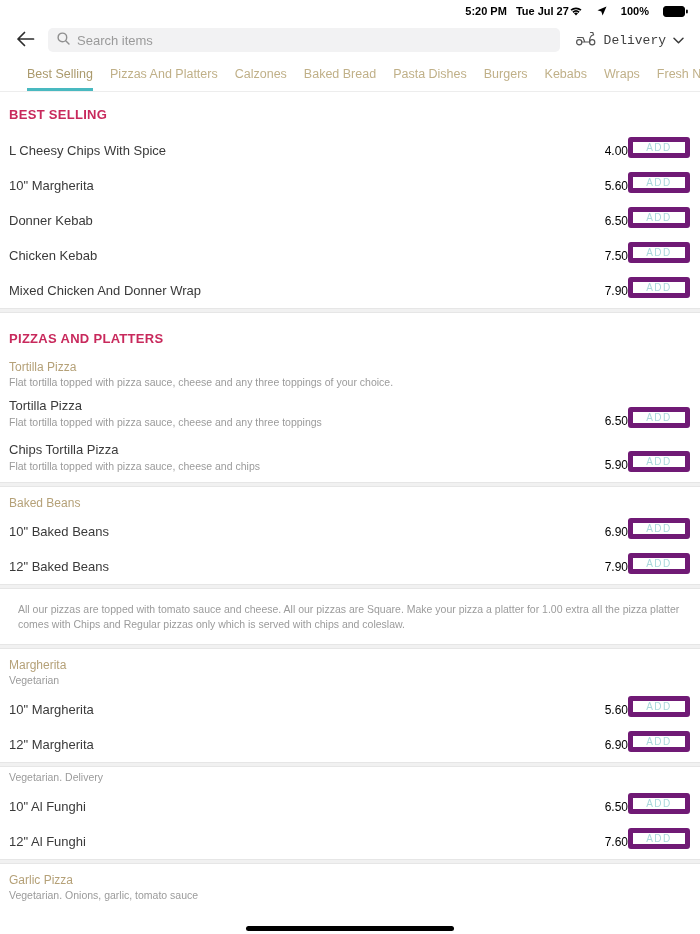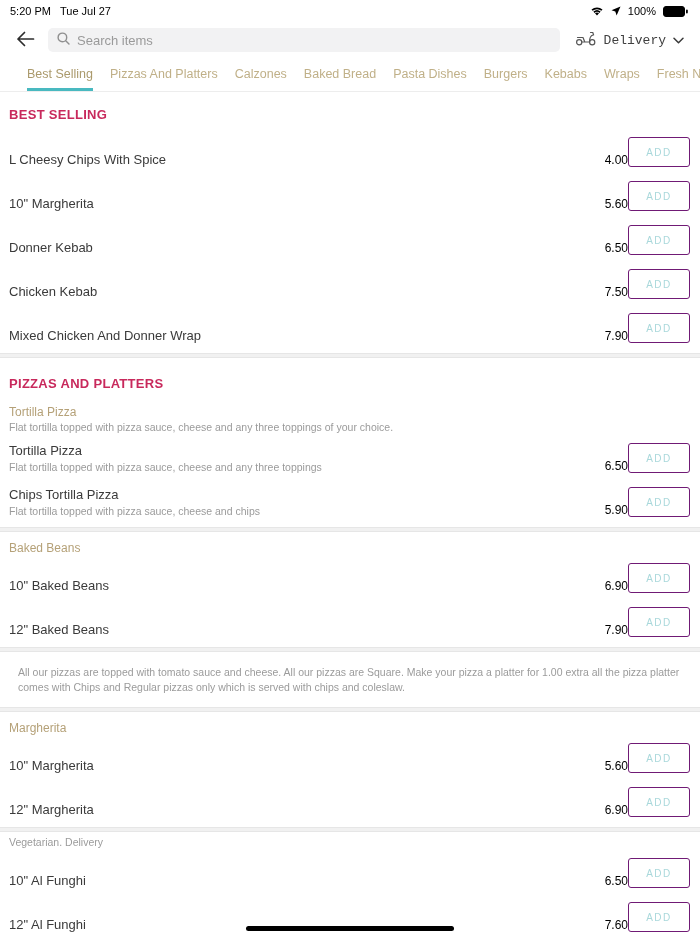--- a/index.html
+++ b/index.html
@@ -1,24 +1,24 @@
 <!DOCTYPE html>
 <html><head>
 <meta charset="utf-8">
 <style>
   * { margin:0; padding:0; box-sizing:border-box; }
   html,body { width:700px; height:934px; background:#fff; overflow:hidden;
     font-family:"Liberation Sans","DejaVu Sans",sans-serif; }
   .screen { position:relative; width:700px; height:934px; background:#fff; overflow:hidden; }
 
   
-  .status-bar { height:20px; display:flex; justify-content:space-between; align-items:center;
-    padding:2px 12px 0 10px; font-size:11px; font-weight:normal; color:#000; }
+  .status-bar { height:20px; display:flex; justify-content:flex-end; align-items:center;
+    padding:2px 12px 0 10px; font-size:11px; font-weight:bold; color:#000; }
   .status-left { display:flex; gap:9px; }
-  .status-right { display:flex; align-items:center; gap:7px; }
+  .status-right { display:flex; align-items:center; gap:14px; }
   .status-right svg { display:block; }
 
   
   .nav-bar { height:38px; display:flex; align-items:center; padding:2px 14px 0 16px; gap:13px; }
   .back-btn { background:none; border:none; cursor:pointer; display:flex; align-items:center; }
   .search-box { flex:1; display:flex; align-items:center; gap:7px; background:#f2f2f3;
     border-radius:5px; height:24px; padding:0 9px;justify-content:flex-end; }
   .search-box input { border:none; background:transparent; outline:none; flex:1;
     font-size:13px; color:#555; font-family:inherit; }
   .search-box input::placeholder { color:#9a9a9a; }
@@ -36,21 +36,21 @@
   .section-title { color:#c8295c; font-size:13px; font-weight:bold; letter-spacing:.3px;
     padding:15px 9px 8px 9px; }
   .group { padding:0 10px 0 9px; }
   .subheader { color:#b5a178; font-size:12px; padding:6px 0 1px 0; }
   .subdesc { color:#9b9b9b; font-size:10.5px; padding:1px 0 2px 0; line-height:13px; }
   .item-row { display:flex; align-items:flex-end; padding:7px 0; }
   .item-main { flex:1; min-width:0; }
   .item-name { font-size:13px; color:#3a3a3a; line-height:15px; }
   .item-desc { font-size:10.5px; color:#9b9b9b; line-height:12px; margin-top:3px; }
   .item-price { font-size:12px; color:#000000; flex:0 0 auto; }
-  .add-btn { flex:0 0 auto; width:62px; height:30px; background:#fff; border:1px solid #701a75;
+  .add-btn { flex:0 0 auto; width:62px; height:21px; background:#fff; border:5px solid #701a75;
     border-radius:3px; color:#a9d8db; font-size:10px; letter-spacing:1.5px; cursor:pointer;
     font-family:inherit; }
   .divider { height:5px; background:#f1f1f1; border-top:1px solid #e6e6e6;
     border-bottom:1px solid #e6e6e6; margin:3px 0; }
   .note { font-size:10.5px; color:#9b9b9b; line-height:15px; padding:10px 9px 9px 9px; }
 
   .home-indicator { position:absolute; left:50%; transform:translateX(-50%); bottom:3px;
     width:208px; height:5px; border-radius:3px; background:#000; }
 </style>
 </head>
@@ -210,20 +210,21 @@
           <button class="add-btn">ADD</button>
         </div>
       </div>
       <div class="divider"></div>
       <div class="group">
         <div class="note">All our pizzas are topped with tomato sauce and cheese. All our pizzas are Square. Make your pizza a platter for 1.00 extra all the pizza platter comes with Chips and Regular pizzas only which is served with chips and coleslaw.</div>
       </div>
       <div class="divider"></div>
       <div class="group">
         <div class="subheader">Margherita</div>
+        <div class="subdesc">Vegetarian</div>
         <div class="item-row">
           <div class="item-main">
             <div class="item-name">10" Margherita</div>
           </div>
           <div class="item-price">5.60</div>
           <button class="add-btn">ADD</button>
         </div>
         <div class="item-row">
           <div class="item-main">
             <div class="item-name">12" Margherita</div>

